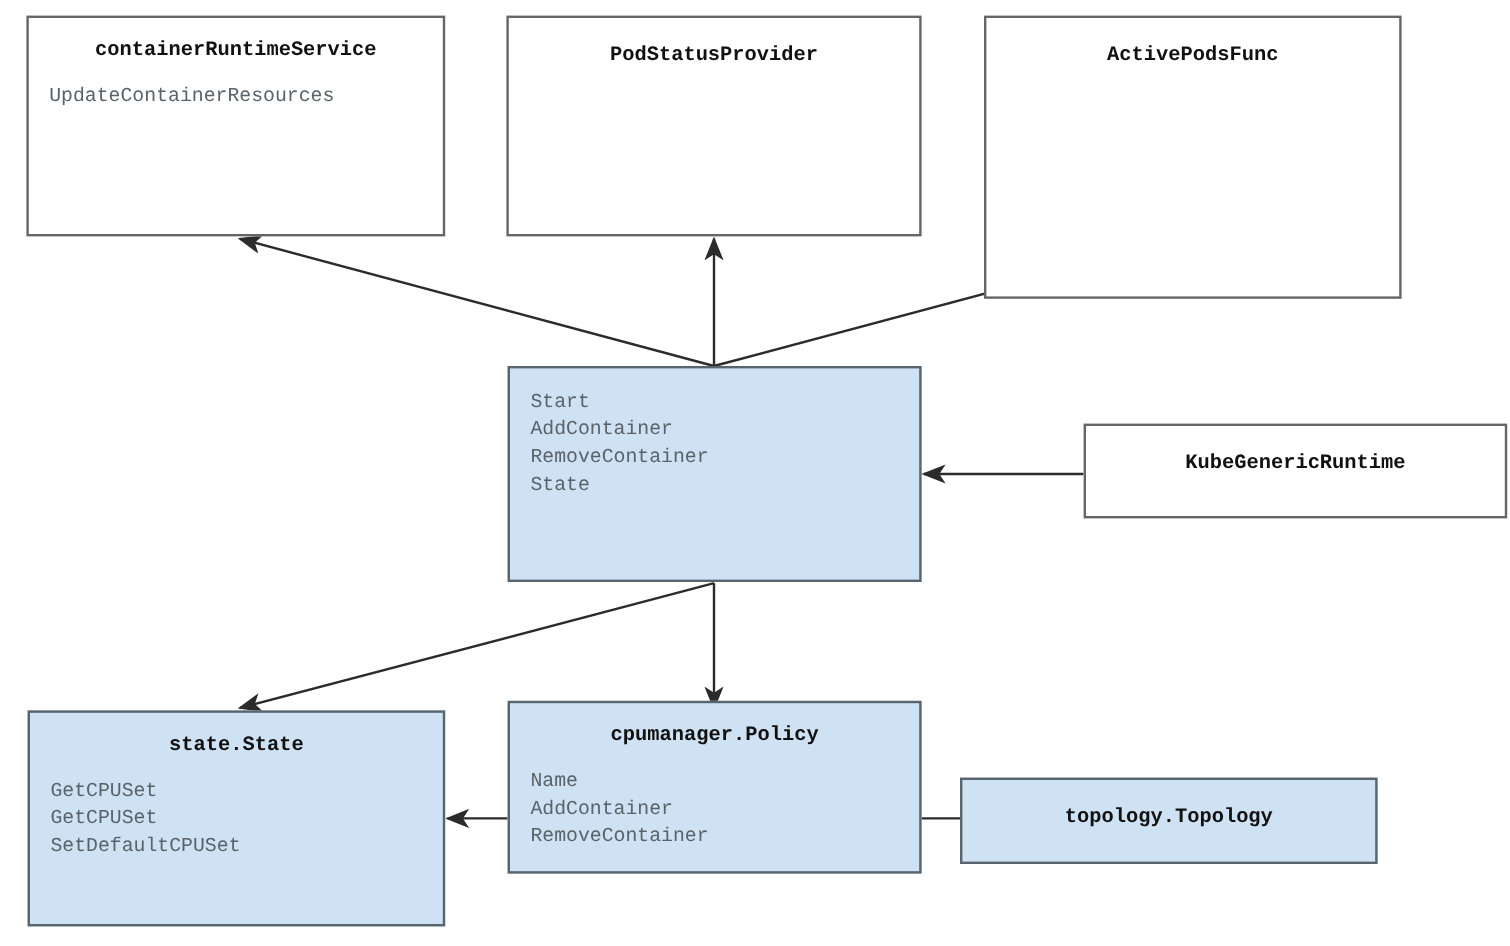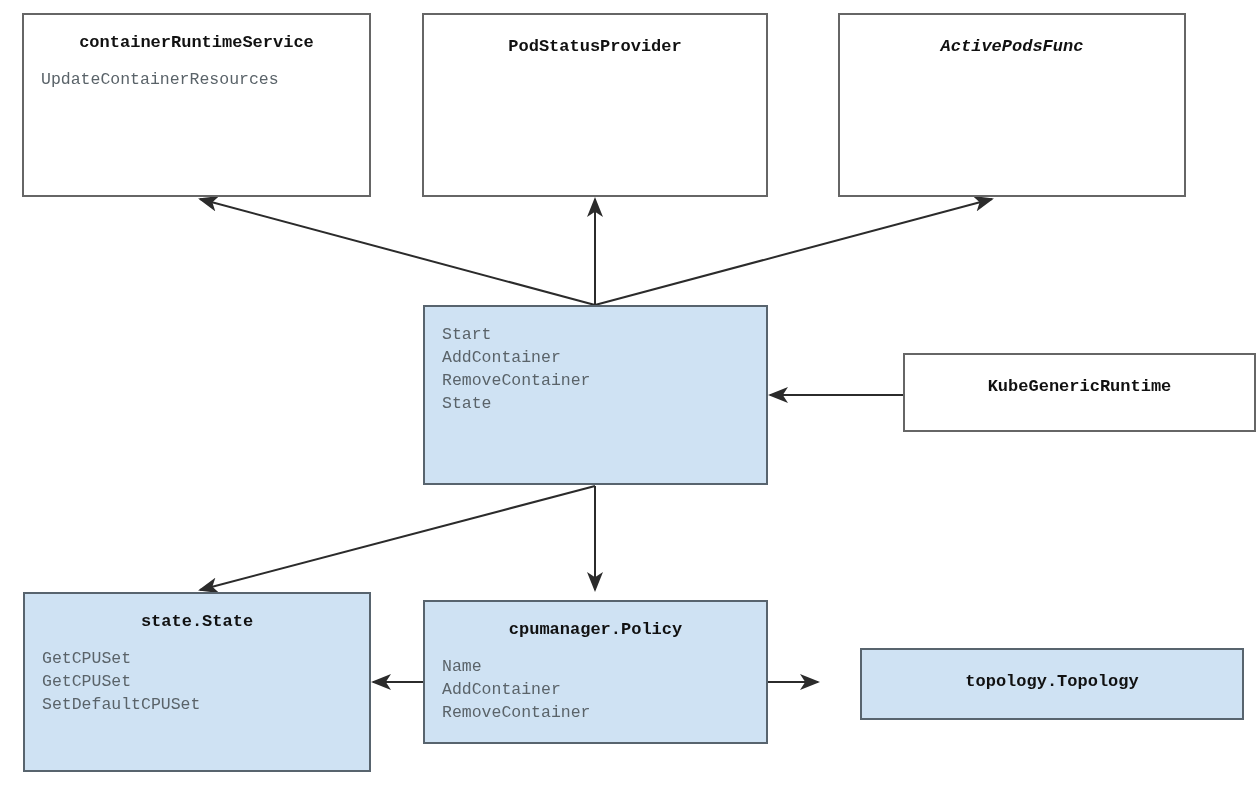--- a/index.html
+++ b/index.html
@@ -88,35 +88,35 @@
   </svg>
 
   <div id="node-layer">
       <div class="node" style="left: 22px; top: 13px; width: 349px; height: 184px;">
         <div class="node-title">containerRuntimeService</div>
         <div class="node-members"><div>UpdateContainerResources</div></div>
       </div>
       <div class="node title-only" style="left: 422px; top: 13px; width: 346px; height: 184px;">
         <div class="node-title">PodStatusProvider</div>
       </div>
-      <div class="node title-only" style="left: 838px; top: 13px; width: 348px; height: 184px; font-style: italic;">
+      <div class="node title-only" style="left: 820px; top: 13px; width: 348px; height: 236px;">
         <div class="node-title">ActivePodsFunc</div>
       </div>
       <div class="node filled" style="left: 423px; top: 305px; width: 345px; height: 180px;">
         <div class="node-members"><div>Start</div><div>AddContainer</div><div>RemoveContainer</div><div>State</div></div>
       </div>
       <div class="node title-only" style="left: 903px; top: 353px; width: 353px; height: 79px;">
         <div class="node-title">KubeGenericRuntime</div>
       </div>
       <div class="node filled" style="left: 23px; top: 592px; width: 348px; height: 180px;">
         <div class="node-title">state.State</div>
         <div class="node-members"><div>GetCPUSet</div><div>GetCPUSet</div><div>SetDefaultCPUSet</div></div>
       </div>
-      <div class="node filled" style="left: 423px; top: 600px; width: 345px; height: 144px;">
+      <div class="node filled" style="left: 423px; top: 584px; width: 345px; height: 144px;">
         <div class="node-title">cpumanager.Policy</div>
         <div class="node-members"><div>Name</div><div>AddContainer</div><div>RemoveContainer</div></div>
       </div>
-      <div class="node filled title-only" style="left: 860px; top: 648px; width: 384px; height: 72px;">
+      <div class="node filled title-only" style="left: 800px; top: 648px; width: 348px; height: 72px;">
         <div class="node-title">topology.Topology</div>
       </div>
     </div>
 
 </div>
 
 </body></html>

